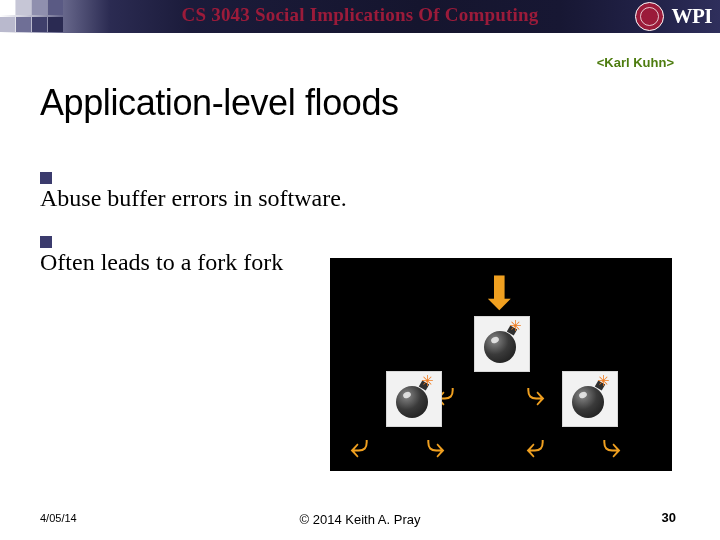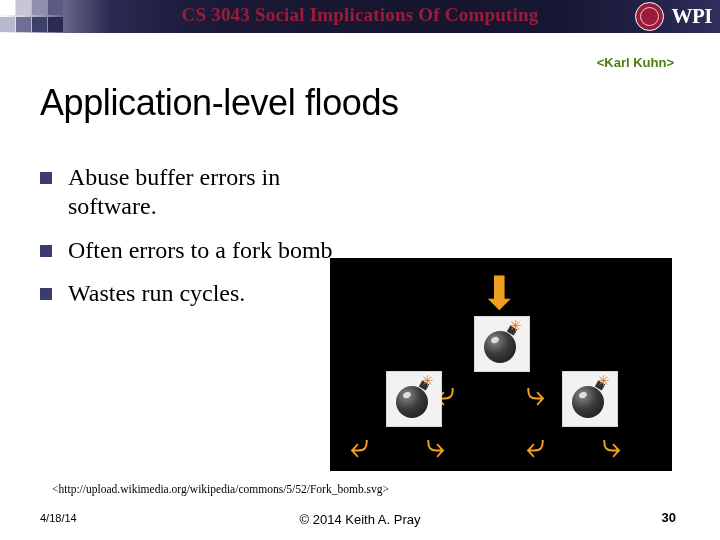--- a/index.html
+++ b/index.html
@@ -124,20 +124,21 @@
   .bullets {
     position: absolute;
     left: 40px;
     top: 163px;
     width: 330px;
   }
   .bullet-row {
     display: flex;
     align-items: flex-start;
     margin-bottom: 14px;
+    flex-direction: column;
   }
   .bullet-marker {
     width: 12px;
     height: 12px;
     background: #3b3b6d;
     margin-top: 9px;
     margin-right: 16px;
     flex: 0 0 auto;
   }
   .bullet-text {
@@ -281,25 +282,21 @@
 
   <div class="slide-title">Application-level floods</div>
 
   <div class="bullets">
     <div class="bullet-row">
       <div class="bullet-marker"></div>
       <div class="bullet-text">Abuse buffer errors in software.</div>
     </div>
     <div class="bullet-row">
       <div class="bullet-marker"></div>
-      <div class="bullet-text">Often errors to a fork bomb</div>
-    </div>
-    <div class="bullet-row">
-      <div class="bullet-marker"></div>
-      <div class="bullet-text">Wastes run cycles.</div>
+      <div class="bullet-text">Often leads to a fork fork</div>
     </div>
   </div>
 
   <div class="fig">
 
     <div class="arrow arrow-down" style="left:150px; top:12px;">⬇</div>
 
     <div class="bomb-box" style="left:144px; top:58px;">
       <div class="bomb">
         <div class="bomb-shine"></div>
@@ -326,19 +323,18 @@
       <div class="bomb-cap"></div>
       <div class="spark">✳</div>
     </div>
 
     <div class="arrow arrow-curve" style="left:20px;  top:170px; transform:scaleX(-1);">⤷</div>
     <div class="arrow arrow-curve" style="left:96px;  top:170px;">⤷</div>
     <div class="arrow arrow-curve" style="left:196px; top:170px; transform:scaleX(-1);">⤷</div>
     <div class="arrow arrow-curve" style="left:272px; top:170px;">⤷</div>
   </div>
 
-  <div class="caption">&lt;http://upload.wikimedia.org/wikipedia/commons/5/52/Fork_bomb.svg&gt;</div>
-
-  <div class="footer-date">4/18/14</div>
+
+  <div class="footer-date">4/05/14</div>
   <div class="footer-copy">© 2014 Keith A. Pray</div>
   <div class="footer-page">30</div>
 
 </div>
 
 </body></html>

